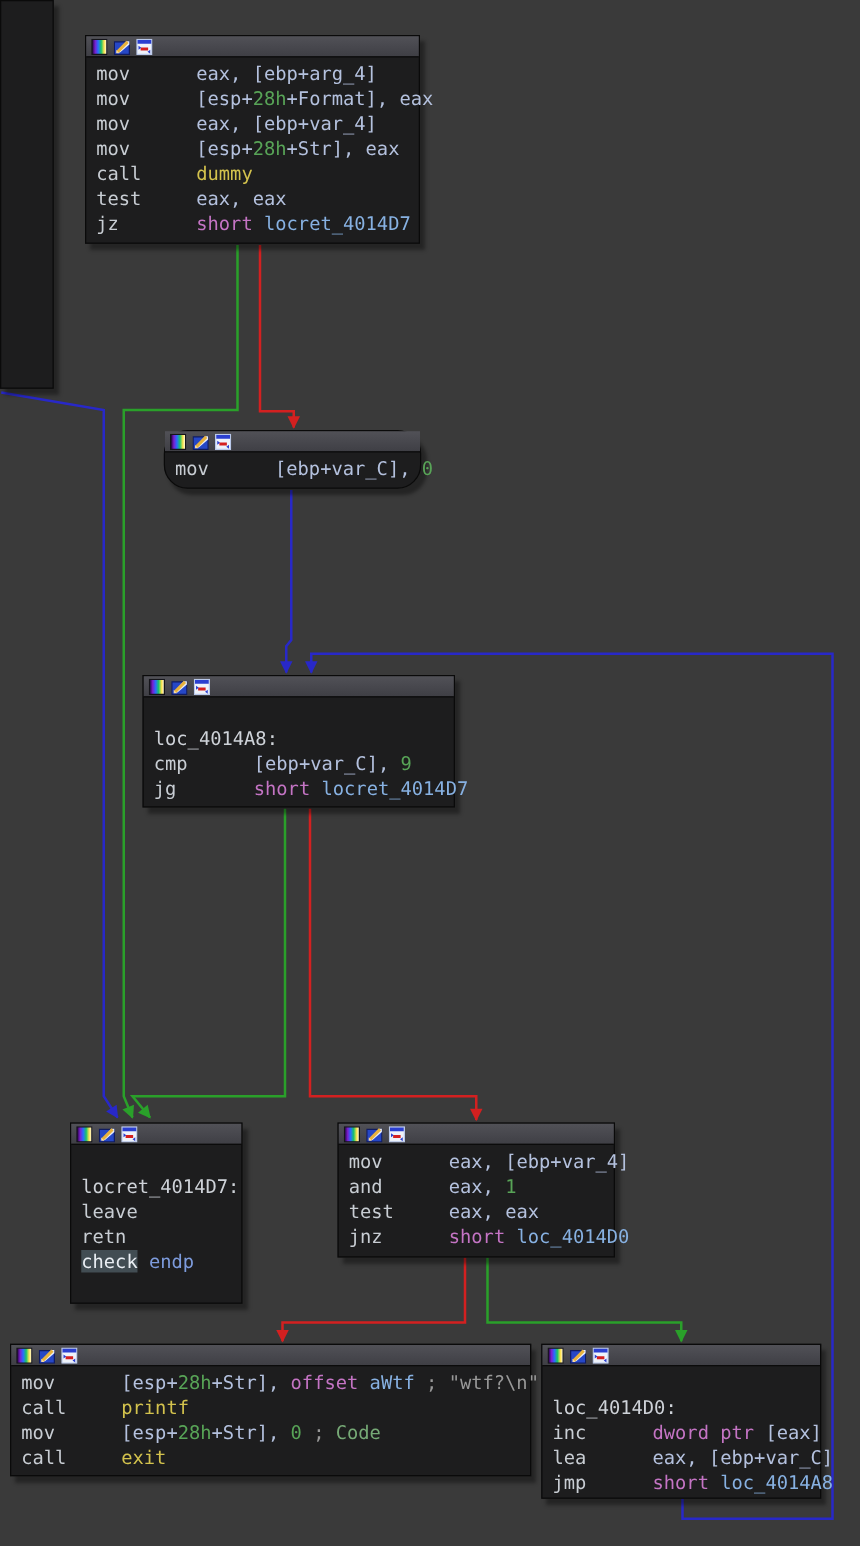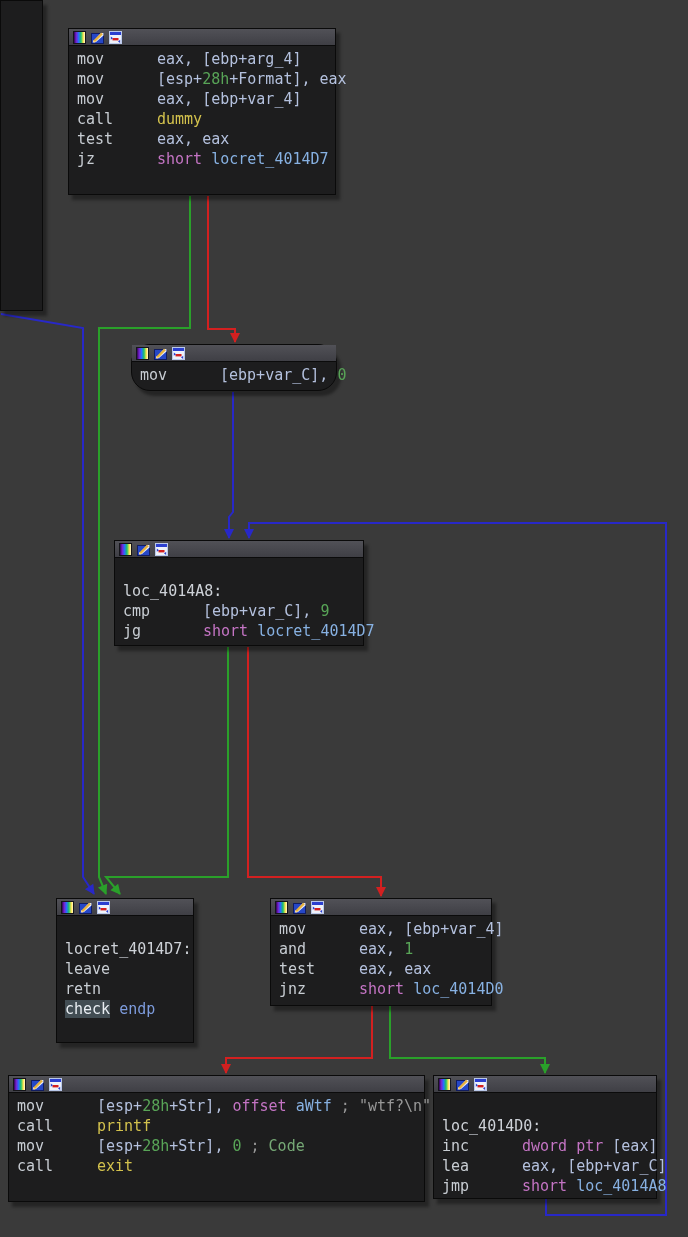--- a/index.html
+++ b/index.html
@@ -94,20 +94,21 @@
             <rect x="3.5" y="7" width="6" height="2.4" fill="#d41f1f"></rect>
             <path d="M1.8,5.6 l2.2,1.6 -2.2,1.6 z" fill="#2b3fd0"></path>
             <path d="M11.2,12 l-2.2,-1.6 2.2,-1.6 z" fill="#2b3fd0"></path>
           </svg>
         </span>
       </div>
       <div class="node-body">
         <div class="code-line"><span class="tok-m mn-col">mov</span><span class="tok-o">eax, [ebp+arg_4]</span></div>
         <div class="code-line"><span class="tok-m mn-col">mov</span><span class="tok-o">[esp+</span><span class="tok-n">28h</span><span class="tok-o">+Format], eax</span></div>
         <div class="code-line"><span class="tok-m mn-col">mov</span><span class="tok-o">eax, [ebp+var_4]</span></div>
+        <div class="code-line"><span class="tok-m mn-col">mov</span><span class="tok-o">[esp+</span><span class="tok-n">28h</span><span class="tok-o">+Str], eax</span></div>
         <div class="code-line"><span class="tok-m mn-col">call</span><span class="tok-f">dummy</span></div>
         <div class="code-line"><span class="tok-m mn-col">test</span><span class="tok-o">eax, eax</span></div>
         <div class="code-line"><span class="tok-m mn-col">jz</span><span class="tok-k">short </span><span class="tok-t">locret_4014D7</span></div>
       </div>
     </div>
     <div class="node" style="left: 131px; top: 344px; width: 206px; height: 47px; border-radius: 19px;">
       <div class="titlebar">
         <span>
           <svg width="13" height="13" viewBox="0 0 13 13">
             <defs>
@@ -265,21 +266,21 @@
           </svg>
         </span>
       </div>
       <div class="node-body">
         <div class="code-line"><span class="tok-m mn-col">mov</span><span class="tok-o">eax, [ebp+var_4]</span></div>
         <div class="code-line"><span class="tok-m mn-col">and</span><span class="tok-o">eax, </span><span class="tok-n">1</span></div>
         <div class="code-line"><span class="tok-m mn-col">test</span><span class="tok-o">eax, eax</span></div>
         <div class="code-line"><span class="tok-m mn-col">jnz</span><span class="tok-k">short </span><span class="tok-t">loc_4014D0</span></div>
       </div>
     </div>
-    <div class="node" style="left: 8px; top: 1075px; width: 417px; height: 127px;">
+    <div class="node" style="left: 8px; top: 1075px; width: 417px; height: 106px;">
       <div class="titlebar">
         <span>
           <svg width="13" height="13" viewBox="0 0 13 13">
             <defs>
               <linearGradient id="cg" x1="0" y1="0" x2="1" y2="0">
                 <stop offset="0" stop-color="#1a0033"></stop>
                 <stop offset="0.22" stop-color="#7a1fd0"></stop>
                 <stop offset="0.42" stop-color="#2a6cff"></stop>
                 <stop offset="0.62" stop-color="#19c26b"></stop>
                 <stop offset="0.82" stop-color="#ffe34d"></stop>

